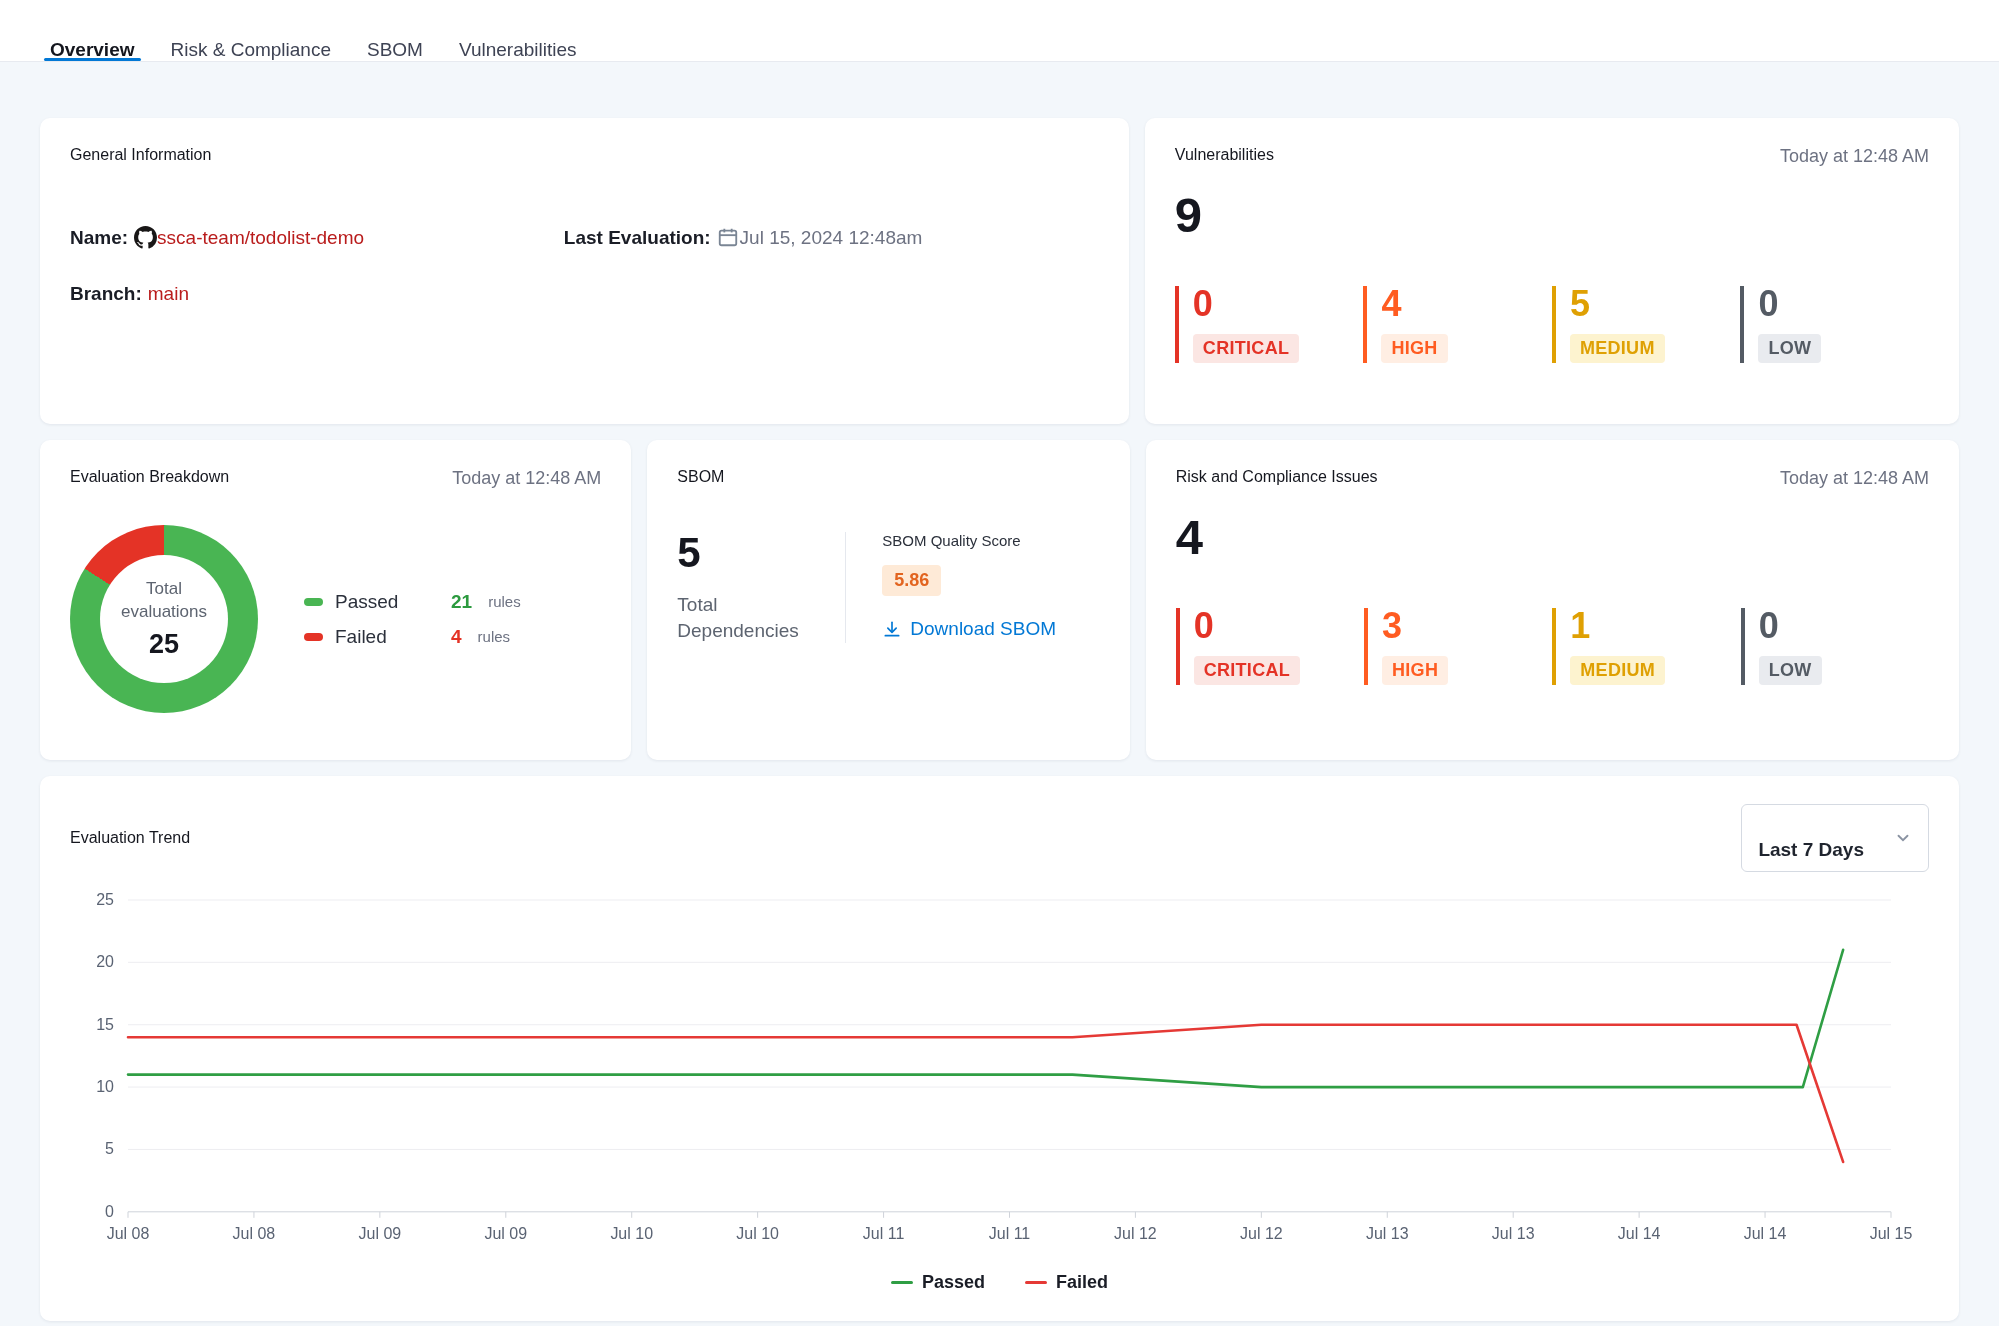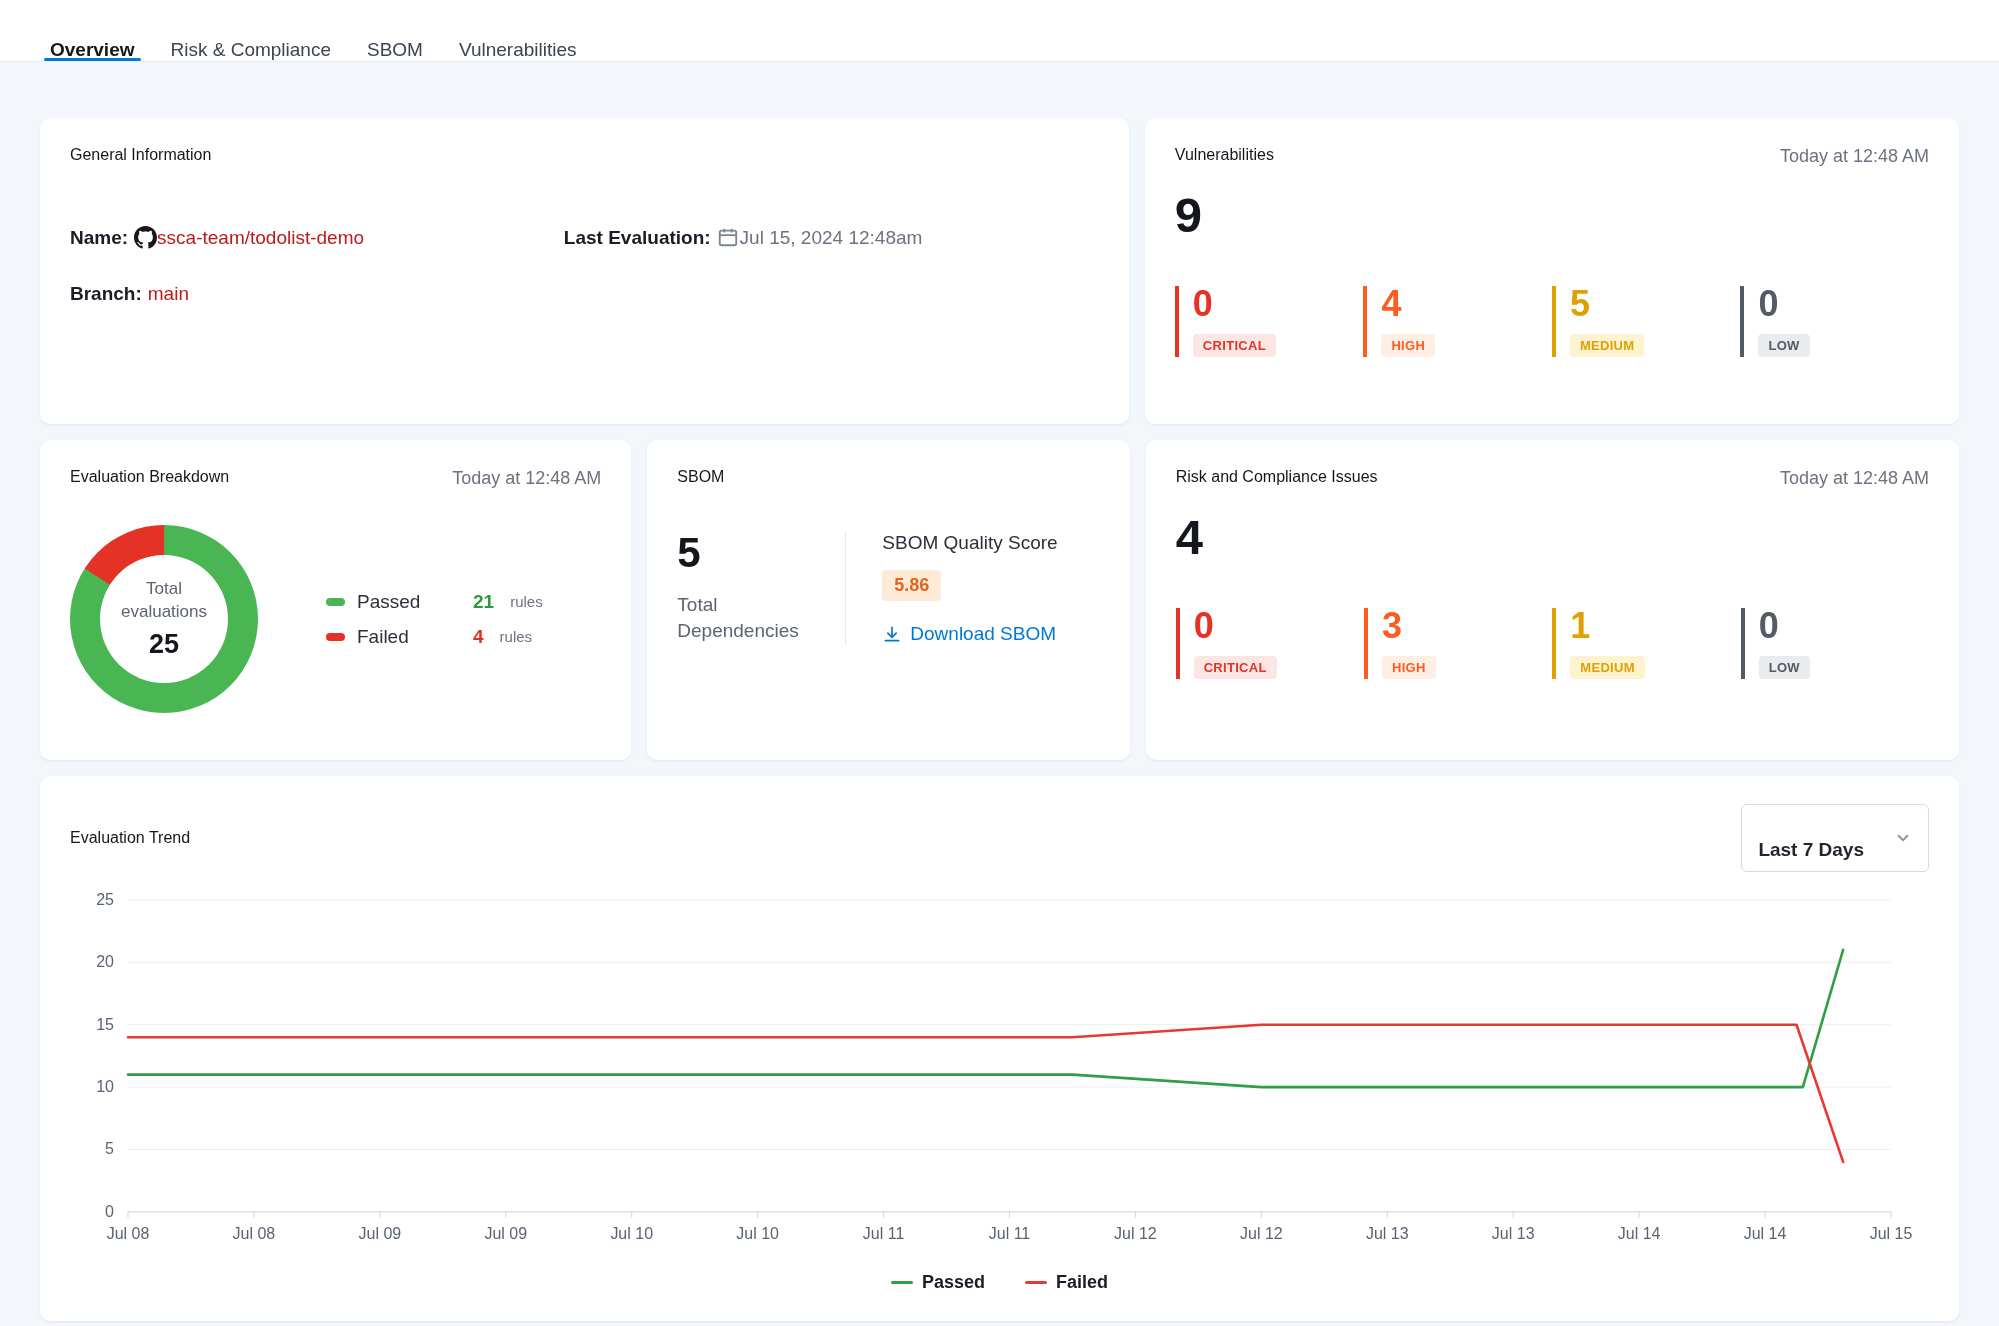--- a/index.html
+++ b/index.html
@@ -33,45 +33,45 @@
   .gi-item { display:flex; align-items:center; font-size:19px; }
   .gi-label { font-weight:700; color:#1a1d26; margin-right:6px; }
   .gi-value { color:#b91c1c; }
   .icon16 { width:23px; height:23px; display:inline-block; flex:0 0 auto; }
 
   
   .big-total { font-size:49px; font-weight:800; color:#15171f; margin-top:24px; line-height:1; }
   .sev-row { display:grid; grid-template-columns:repeat(4,1fr); margin-top:46px; }
   .sev-item { border-left:4px solid #ccc; padding-left:14px; }
   .sev-count { font-size:36px; font-weight:800; line-height:1; }
-  .sev-badge { display:inline-block; margin-top:12px; font-size:13px; font-weight:700;
+  .sev-badge { display:inline-block; margin-top:12px; font-size:18px; font-weight:700;
                letter-spacing:.3px; padding:4px 10px; border-radius:4px; }
 
   
-  .eb-content { display:flex; align-items:center; gap:68px; margin-top:36px; }
+  .eb-content { display:flex; align-items:center; gap:46px; margin-top:36px; }
   .donut { width:188px; height:188px; border-radius:50%; position:relative; flex:0 0 auto; }
   .donut-hole { position:absolute; inset:30px; background:#fff; border-radius:50%;
                 display:flex; flex-direction:column; align-items:center; justify-content:center;
                 text-align:center; }
   .donut-label { font-size:17px; color:#5d6470; width:110px; line-height:1.3; }
   .donut-total { font-size:27px; font-weight:800; color:#15171f; margin-top:6px; }
   .eb-legend-row { display:flex; align-items:center; gap:12px; margin:13px 0; }
   .pill { width:19px; height:8px; border-radius:4px; flex:0 0 auto; }
   .eb-leg-label { font-size:19px; color:#2b303b; width:104px; }
   .eb-leg-count { font-size:19px; font-weight:800; }
   .eb-leg-unit { font-size:15px; color:#6d7282; margin-left:4px; }
 
   
   .sbom-content { display:flex; margin-top:46px; }
   .sbom-left { min-width:168px; }
   .sbom-total { font-size:42px; font-weight:800; color:#15171f; line-height:1; }
   .sbom-total-label { margin-top:18px; font-size:19px; color:#5d6470; max-width:130px; line-height:1.35; }
   .sbom-divider { width:1px; background:#e5e8ee; align-self:stretch; }
   .sbom-right { padding-left:36px; }
-  .score-label { font-size:19px; color:#2b303b; }
+  .score-label { font-size:15px; color:#2b303b; }
   .score-badge { display:inline-block; margin-top:16px; font-size:18px; font-weight:600;
                  color:#e2641f; background:#feead7; padding:5px 12px; border-radius:4px; }
   .download-link { display:flex; align-items:center; gap:8px; margin-top:22px;
                    color:#0278d5; font-size:19px; font-weight:500; cursor:pointer; }
 
   
   .trend-card { margin-bottom:40px; }
   .range-select { display:flex; align-items:center; gap:30px; border:1px solid #d5dae2;
                   border-radius:6px; padding:10px 16px; background:#fff; cursor:pointer; }
   .range-label { font-size:19px; font-weight:600; color:#1f242e;margin-top:24px; }

